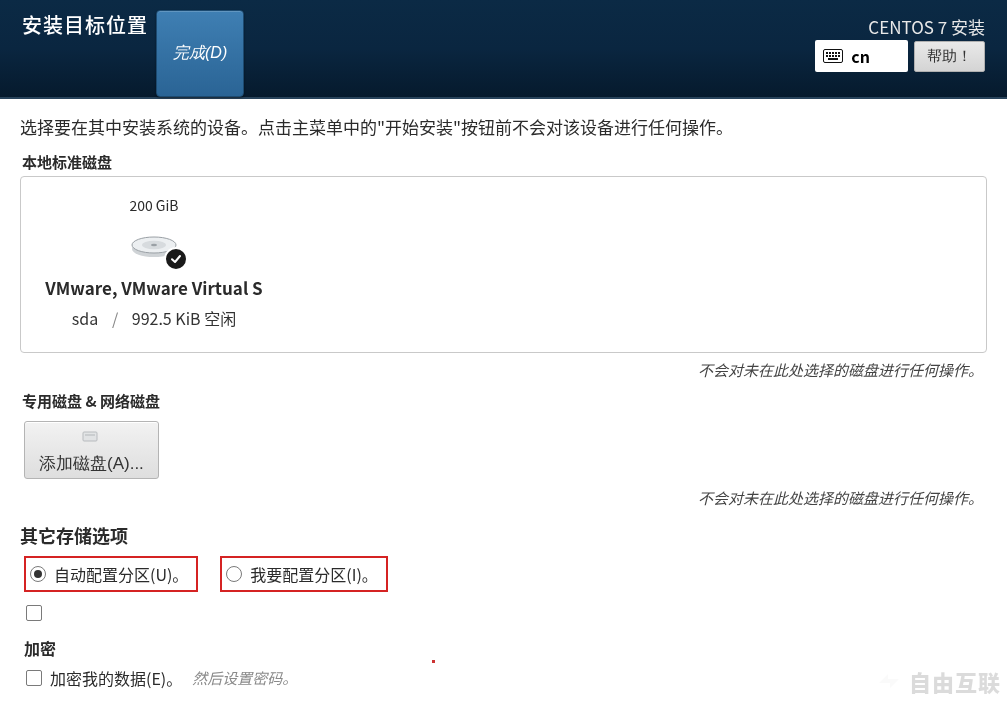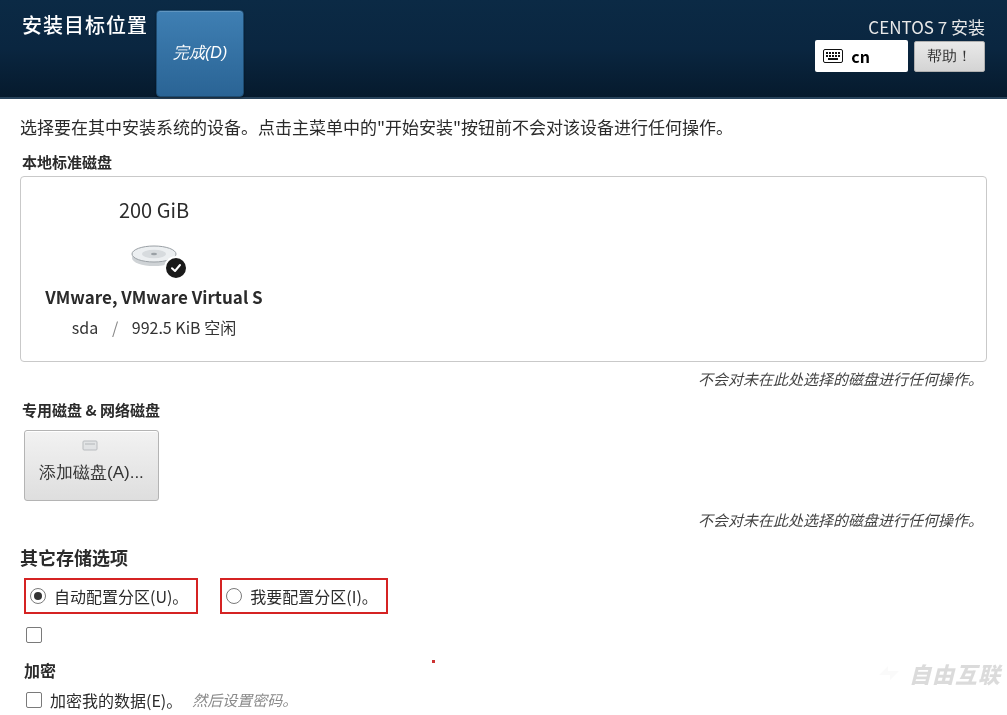--- a/index.html
+++ b/index.html
@@ -64,38 +64,38 @@
 .content { padding: 12px 20px 0 20px; }
 .intro { font-size: 17px; margin: 4px 0 12px 0; line-height: 1.4; }
 .section-label { font-size: 15px; font-weight: 700; margin: 6px 0 4px 2px; }
 .disk-box {
   border: 1px solid #c9c9c9;
   border-radius: 4px;
   margin-bottom: 6px;
   padding: 18px 18px 22px 18px;
 }
 .disk-item { width: 230px; text-align: center; cursor: pointer; }
-.disk-size { font-size: 20px; margin-bottom: 6px; }
+.disk-size { font-size: 14px; margin-bottom: 6px; }
 .disk-icon-wrap { position: relative; width: 56px; height: 46px; margin: 6px auto 8px; }
 .disk-svg { display:block; margin:auto; }
 .check-badge {
   position: absolute; right: -6px; bottom: -4px;
   width: 24px; height: 24px; border-radius: 50%;
   background: #1a1a1a; display: flex; align-items:center; justify-content:center;
   border: 2px solid #fff;
 }
 .disk-name { font-size: 17px; font-weight: 700; margin-top: 0; }
 .disk-meta { font-size: 16px; color: #333; margin-top: 6px; }
 .disk-meta .sep { margin: 0 10px; color: #888; }
 .hint { font-style: italic; font-size: 15px; color: #444; text-align: right; margin: 4px 4px 10px 0; }
 .add-disk-btn {
   background: linear-gradient(180deg,#f2f2f2,#dedede);
   border: 1px solid #b4b4b4;
   border-radius: 3px;
-  padding: 6px 14px 16px;
+  padding: 6px 14px 3px;
   font-size: 17px;
   color: #333;
   cursor: pointer;
   display: inline-flex; flex-direction: column; align-items: center; gap: 4px;
   margin: 6px 0 4px 4px;
   box-shadow: inset 0 1px 0 #fff;
 }
 .add-disk-btn .tiny-icon { opacity: .55; }
 .other-title { font-size: 18px; font-weight: 700; margin: 14px 0 8px 0; }
 .sub-label { font-size: 16px; font-weight: 700; margin: 6px 0 6px 4px; }
@@ -106,24 +106,24 @@
   width: 16px; height: 16px; border: 1px solid #7a7a7a; border-radius: 50%;
   display:inline-flex; align-items:center; justify-content:center; background:#fff;
 }
 .radio.selected .dot::after { content:""; width:8px; height:8px; border-radius:50%; background:#333; }
 .checkbox .box { width: 16px; height: 16px; border: 1px solid #7a7a7a; background:#fff; border-radius:2px; }
 .check-row { margin: 0 0 10px 6px; }
 .enc-row { display:flex; align-items:center; gap:10px; margin: 0 0 0 6px; }
 .enc-hint { font-style: italic; color: #8a8a8a; font-size: 15px; }
 .red-dot { position:absolute; left:432px; top:660px; width:3px; height:3px; background:#c33; }
 .watermark {
-  position: absolute; right: 6px; bottom: 26px;
+  position: absolute; right: 6px; bottom: 18px;
   display: flex; align-items: center; gap: 6px;
   color: rgba(0,0,0,0.14); font-weight: 800; font-size: 22px;
-  font-style: italic; letter-spacing: 1px;
+  letter-spacing: 1px;
   pointer-events: none;
 }
 .watermark svg { opacity: .16; }
 </style>
 </head>
 <body>
 
 <div class="header">
   <div class="header-left">
     <div class="header-title">安装目标位置</div>

